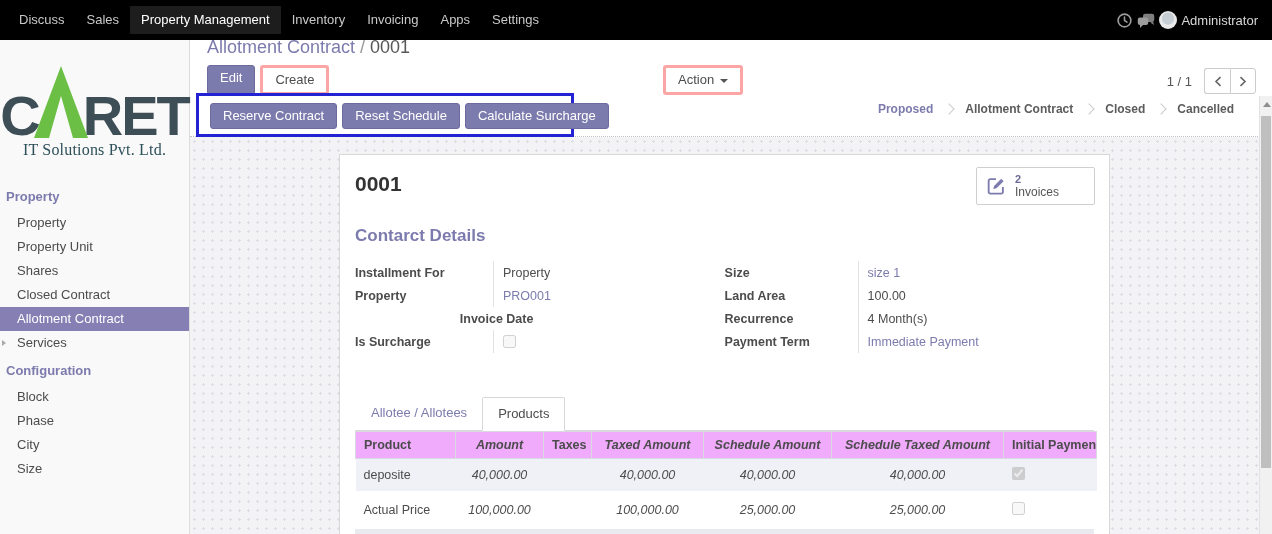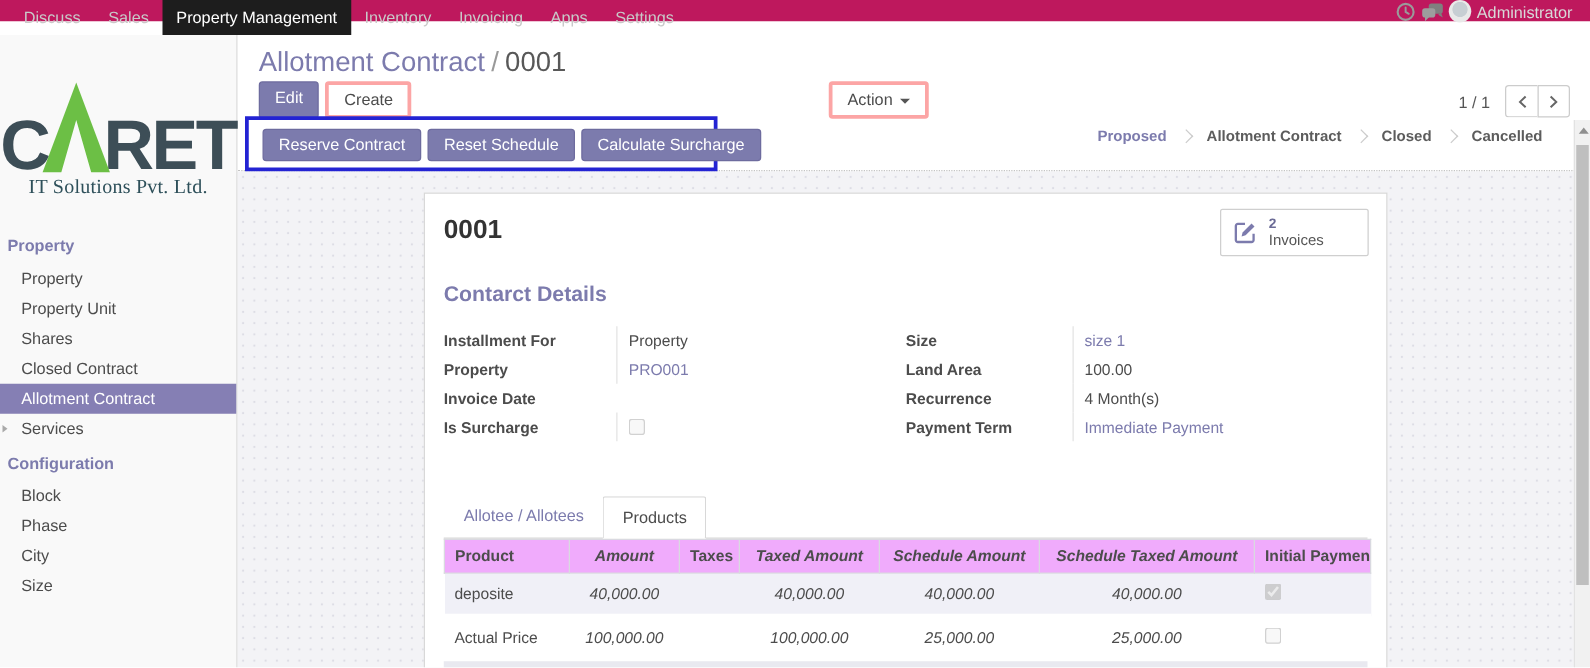--- a/index.html
+++ b/index.html
@@ -1,20 +1,20 @@
 <!DOCTYPE html>
 <html><head>
 <meta charset="utf-8">
 <style>
   * { margin:0; padding:0; box-sizing:border-box; }
   body { font-family:"Liberation Sans","DejaVu Sans",sans-serif; background:#fff; }
   .page { position:relative; width:1272px; height:534px; overflow:hidden; background:#fff; font-size:13px; color:#4c4c4c; }
 
   
-  .topnav { position:absolute; top:0; left:0; right:0; height:17px; background:#be185d; display:flex; align-items:flex-start; z-index:30; }
+  .topnav { position:absolute; top:0; left:0; right:0; height:40px; background:#000000; display:flex; align-items:center; z-index:30; }
   .topnav .nav-items { display:flex; padding-left:8px; }
   .nav-item { color:#c9c9c9; line-height:28px; padding:0 11px; font-size:13px; cursor:pointer; white-space:nowrap; }
   .nav-item.active { background:#1d1d1d; color:#fff; }
   .nav-right { margin-left:auto; display:flex; align-items:center; gap:4px; padding-right:14px; }
   .nav-icon { width:18px; height:18px; display:inline-flex; align-items:center; justify-content:center; cursor:pointer; }
   .avatar { width:18px; height:18px; border-radius:50%; background:radial-gradient(circle at 50% 42%, #c7ced3 0 42%, #e9e9e9 46%); cursor:pointer; }
   .user-name { color:#d8d8d8; font-size:13px; cursor:pointer; }
 
   
   .sidebar { position:absolute; top:28px; left:0; bottom:0; width:190px; background:#f9f9f9; border-right:1px solid #ddd; z-index:20; }
@@ -26,21 +26,21 @@
   .side-menu { margin-top:22px; }
   .menu-header { padding:8px 8px 7px 6px; font-weight:bold; color:#7c7bad; font-size:13px; }
   .menu-item { position:relative; padding:4px 8px 5px 17px; color:#4c4c4c; font-size:13px; cursor:pointer; }
   .menu-item.active { background:#857fb4; color:#fff; }
   .menu-arrow { position:absolute; left:2px; top:9px; width:0; height:0; border-left:4px solid #a9a9a9; border-top:3px solid transparent; border-bottom:3px solid transparent; }
 
   
   .main { position:absolute; top:28px; left:190px; right:0; bottom:0; }
 
   .control-panel { position:relative; height:109px; background:#fff; border-bottom:1px dotted #c3c3c3; z-index:10; }
-  .breadcrumb { position:absolute; left:17px; top:9px; font-size:22px; }
+  .breadcrumb { position:absolute; left:17px; top:9px; font-size:18px; }
   .bc-link { color:#7c7bad; cursor:pointer; }
   .bc-sep { color:#999; padding:0 5px; }
   .bc-current { color:#585858; }
 
   .btn { display:inline-block; font-size:13px; padding:4px 12px; border-radius:3px; cursor:pointer; line-height:16px; }
   .btn-primary { background:#7c7bad; border:1px solid #6d6b9e; color:#fff; }
   .btn-default { background:#fff; border:3px solid #fca5a5; color:#4c4c4c; }
 
   .edit-create-row { position:absolute; left:17px; top:37px; display:flex; gap:5px; }
   .action-wrap { position:absolute; left:473px; top:37px; }
@@ -74,21 +74,21 @@
   .stat-btn { position:absolute; top:12px; right:14px; width:119px; height:38px; border:1px solid #cfcfcf; border-radius:2px; background:#fff; display:flex; align-items:center; padding:0 8px; gap:8px; cursor:pointer; }
   .stat-text { display:flex; flex-direction:column; line-height:13px; }
   .stat-count { font-size:11px; font-weight:bold; color:#6b6b96; }
   .stat-label { font-size:12px; color:#555; }
 
   .section-title { margin:30px 0 15px; font-size:17px; font-weight:bold; color:#7c7bad; }
 
   .detail-grid { display:flex; gap:22px; }
   .detail-col { width:350px; }
   .detail-col.right { width:372px; }
-  .field-row { display:flex; align-items:stretch; height:23px; }
+  .field-row { display:flex; align-items:stretch; height:23px;justify-content:center; }
   .field-label { width:138px; font-size:12.5px; font-weight:bold; color:#4c4c4c; display:flex; align-items:center; }
   .detail-col.right .field-label { width:133px; }
   .field-value { flex:1; border-left:1px solid #e3e3e3; padding-left:9px; font-size:12.5px; color:#4c4c4c; display:flex; align-items:center; }
   .link { color:#7c7bad; cursor:pointer; }
   input[type="checkbox"] { width:13px; height:13px; accent-color:#8a8a8a; }
 
   .tabs { margin-top:44px; display:flex; border-bottom:1px solid #d8d8d8; padding-left:1px; }
   .tab { padding:8px 15px 9px; font-size:13px; cursor:pointer; }
   .tab.inactive { color:#7c7bad; }
   .tab.active { background:#fff; border:1px solid #d8d8d8; border-bottom:1px solid #fff; margin-bottom:-1px; border-radius:2px 2px 0 0; color:#4c4c4c; }

